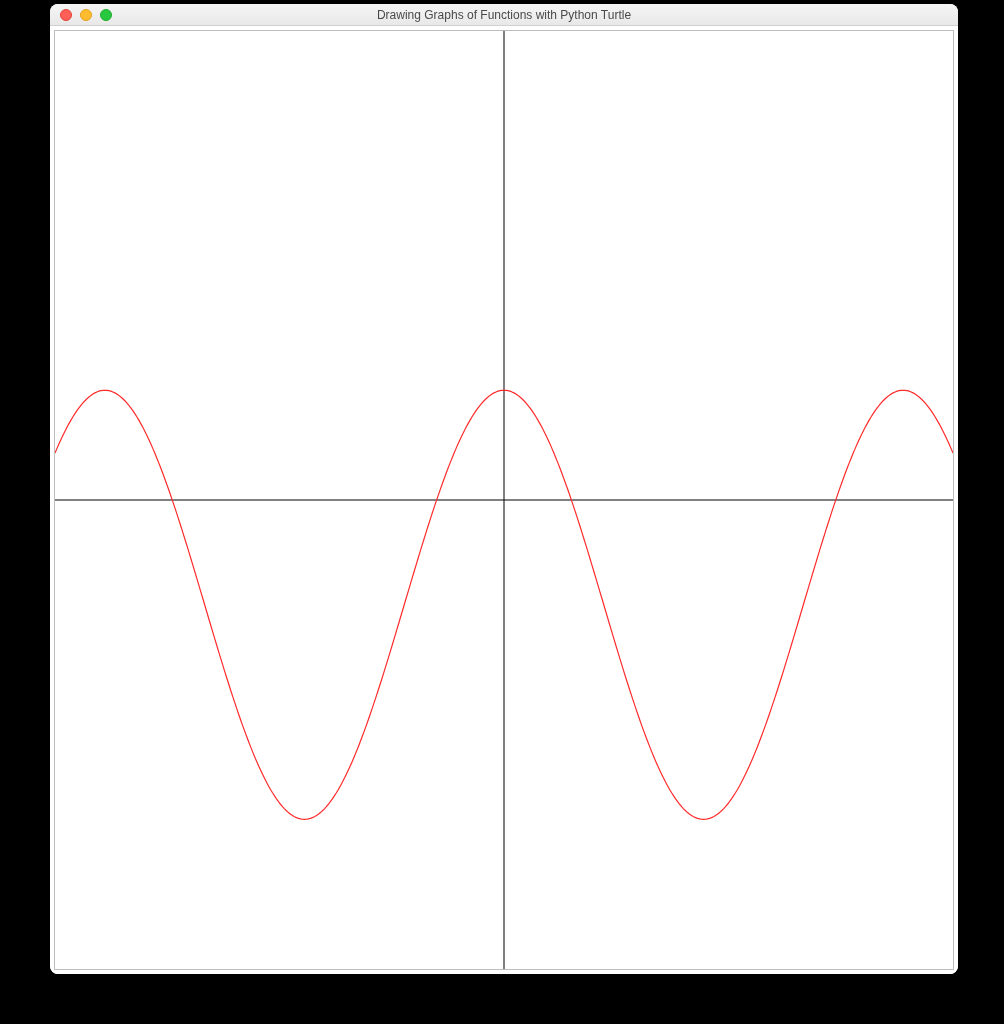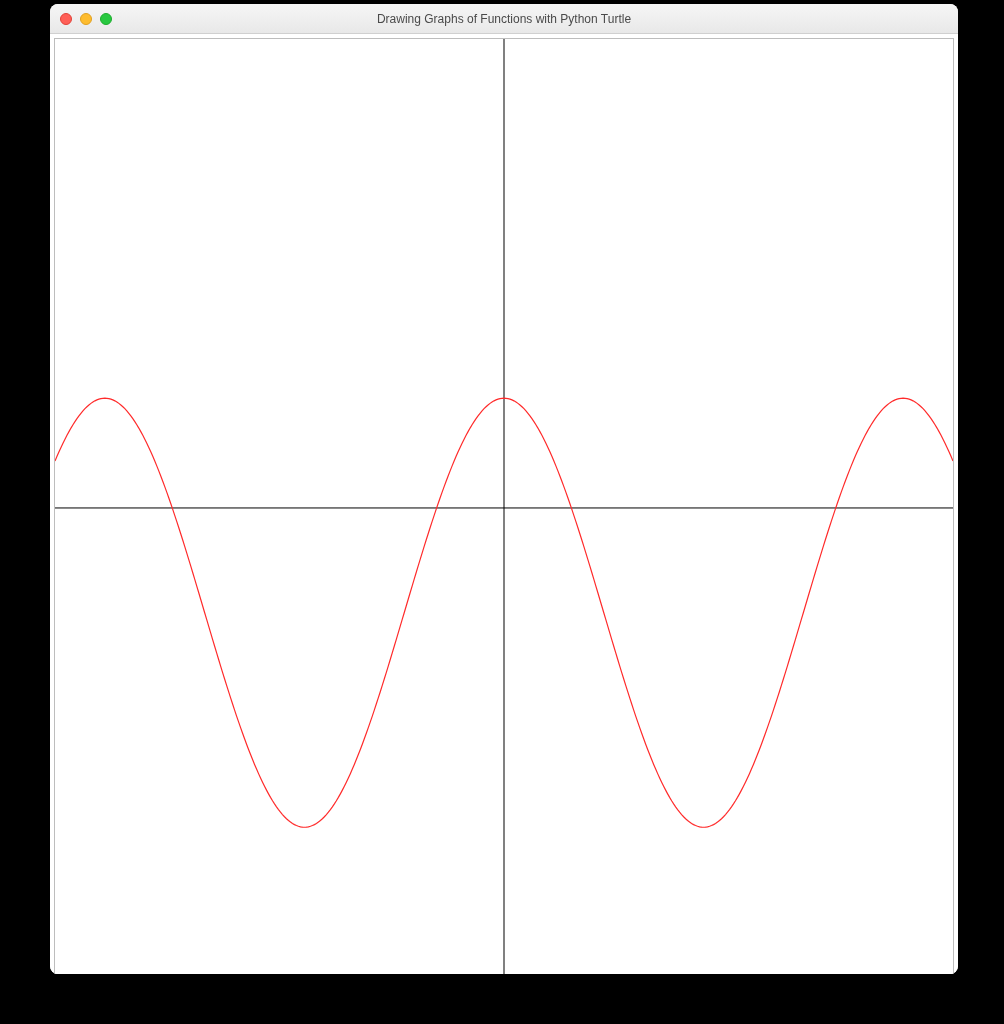--- a/index.html
+++ b/index.html
@@ -22,21 +22,21 @@
       width: 908px;
       height: 970px;
       background: #ffffff;
       border-radius: 8px;
       box-shadow: 0 10px 40px rgba(0,0,0,0.5);
       overflow: hidden;
       display: flex;
       flex-direction: column;
     }
     .titlebar {
-      height: 30px;
+      height: 22px;
       background: linear-gradient(to bottom, #f6f6f6, #e8e8e8);
       border-bottom: 1px solid #d0d0d0;
       display: flex;
       align-items: center;
       position: relative;
       flex-shrink: 0;
     }
     .traffic-lights {
       display: flex;
       align-items: center;

